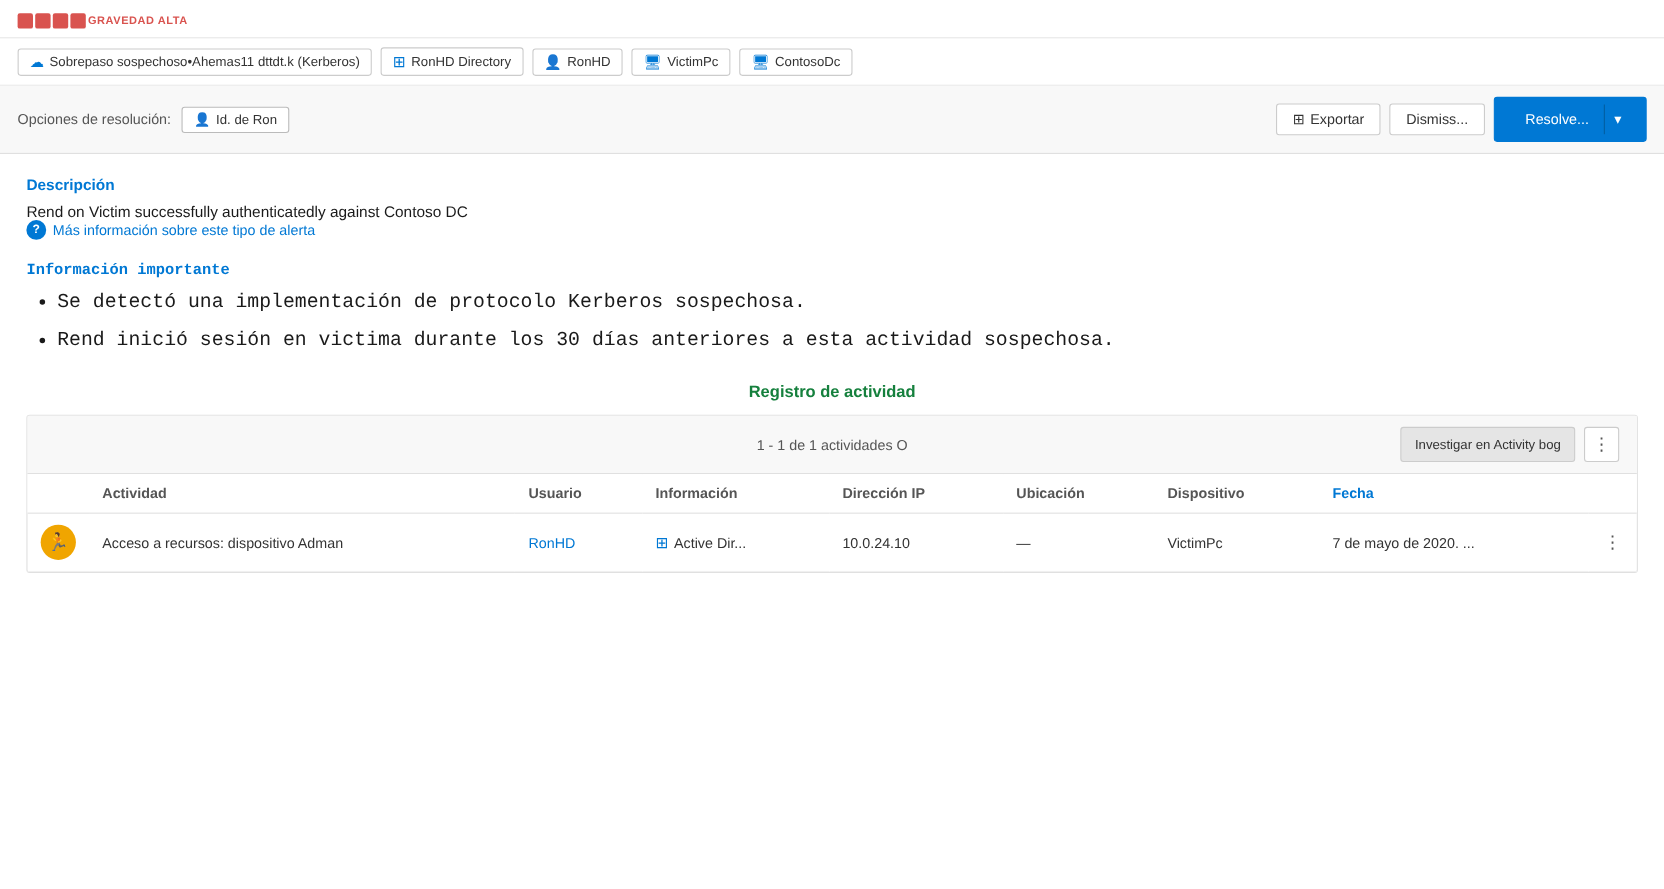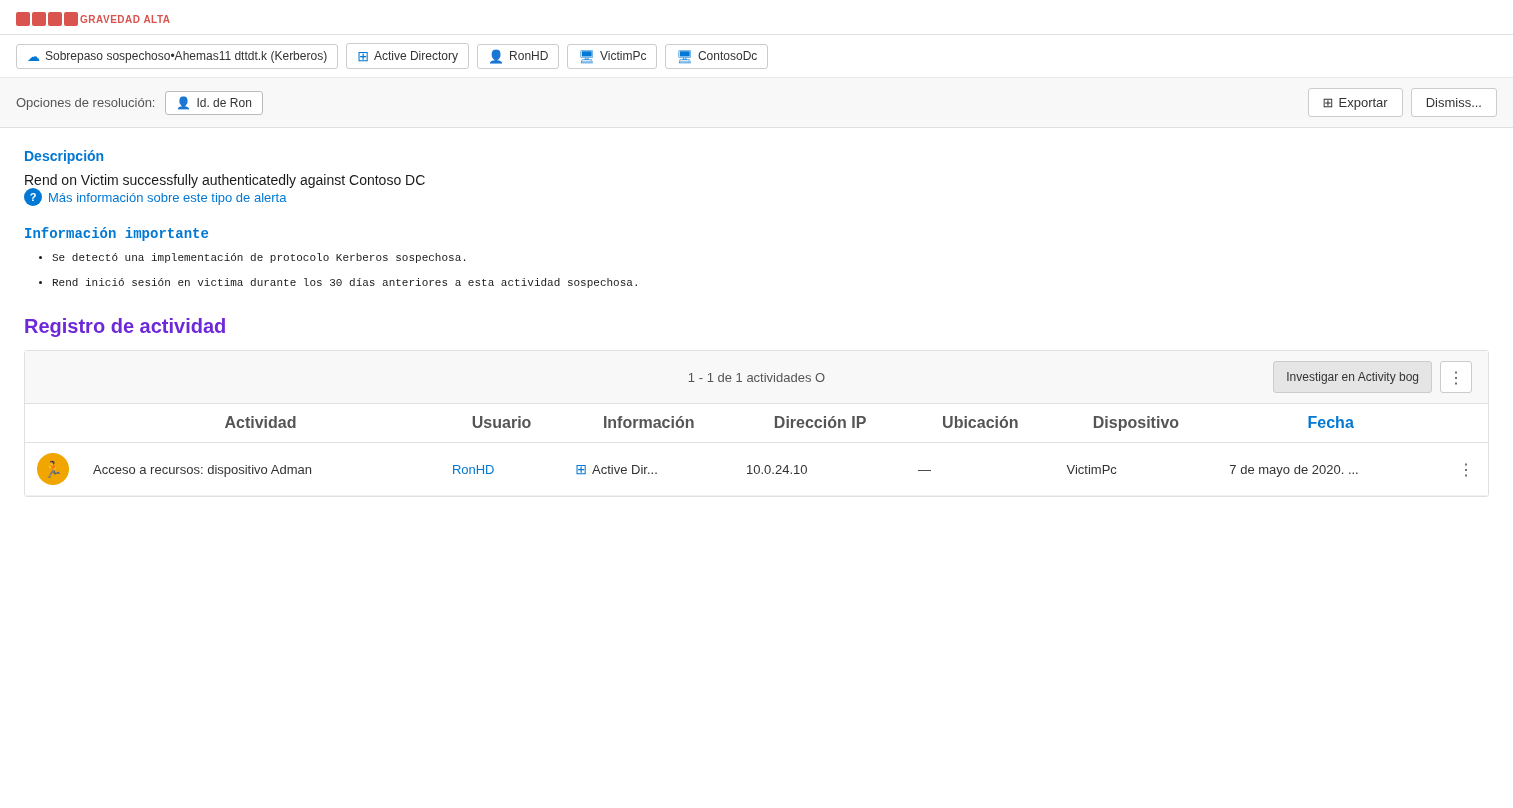--- a/index.html
+++ b/index.html
@@ -69,24 +69,24 @@
     .description-text { font-size: 14px; color: #1a1a1a; }
     .more-info { display: flex; align-items: center; gap: 6px; font-size: 13px; color: #0078d4; cursor: pointer; margin-bottom: 20px; }
     .info-circle {
       width: 18px; height: 18px; border-radius: 50%; background: #0078d4;
       color: #fff; font-size: 11px; font-weight: bold;
       display: flex; align-items: center; justify-content: center;
     }
 
     .important-section { margin-bottom: 24px; font-family: Liberation Mono, monospace; }
     .bullet-list { list-style: disc; padding-left: 28px; }
-    .bullet-list li { font-size: 11px; color: #1a1a1a; margin-bottom: 8px; line-height: 1.5; }
+    .bullet-list li { font-size: 18px; color: #1a1a1a; margin-bottom: 8px; line-height: 1.5; }
 
     .activity-section { }
-    .activity-title { font-size: 20px; font-weight: 600; color: #6d28d9; margin-bottom: 12px; }
+    .activity-title { font-size: 15px; font-weight: 600; color: #15803d; margin-bottom: 12px; text-align: center; }
 
     .table-container {
       border: 1px solid #e0e0e0; border-radius: 3px;
     }
     .table-toolbar {
       background: #f8f8f8; padding: 10px 16px;
       display: flex; align-items: center; justify-content: center;
       border-bottom: 1px solid #e0e0e0;
     }
     .table-count { font-size: 13px; color: #555; }
@@ -95,21 +95,21 @@
       background: #e5e5e5; font-size: 12px; color: #333; cursor: pointer;
     }
     .more-btn {
       width: 32px; height: 32px; border: 1px solid #ccc; border-radius: 3px;
       background: #fff; cursor: pointer; display: flex; align-items: center; justify-content: center;
       font-size: 16px; color: #555;
     }
 
     .data-table { width: 100%; border-collapse: collapse; }
     .data-table th {
-      text-align: center; padding: 10px 12px; font-size: 16px; color: #555;
+      text-align: left; padding: 10px 12px; font-size: 13px; color: #555;
       font-weight: 600; border-bottom: 1px solid #e0e0e0; background: #fff;
     }
     .data-table td {
       padding: 10px 12px; font-size: 13px; color: #333;
       border-bottom: 1px solid #f0f0f0; vertical-align: middle;
     }
     .activity-icon {
       width: 32px; height: 32px; border-radius: 50%; background: #f0a500;
       display: flex; align-items: center; justify-content: center;
       flex-shrink: 0;
@@ -144,21 +144,21 @@
 
 <div class="tags-bar">
 
   <div class="tag">
     <span class="tag-icon tag-icon-blue">☁</span>
     <span>Sobrepaso sospechoso•Ahemas11 dttdt.k (Kerberos)</span>
   </div>
 
   <div class="tag">
     <span class="tag-icon windows-icon">⊞</span>
-    <span>Active Directory</span>
+    <span>RonHD Directory</span>
   </div>
 
   <div class="tag">
     <span class="tag-icon tag-icon-user">👤</span>
     <span>RonHD</span>
   </div>
 
   <div class="tag">
     <span class="tag-icon tag-icon-blue">🖥</span>
     <span>VictimPc</span>
@@ -177,20 +177,24 @@
       <span>👤</span>
       <span>Id. de Ron</span>
     </div>
   </div>
   <div class="action-right">
     <button class="btn btn-export">
       <span>⊞</span>
       <span>Exportar</span>
     </button>
     <button class="btn">Dismiss...</button>
+    <div class="btn btn-primary">
+      <span class="btn-primary-main">Resolve...</span>
+      <span class="btn-primary-arrow">▾</span>
+    </div>
   </div>
 </div>
 
 <div class="content">
 
   <div style="margin-bottom: 20px;">
     <div class="section-title">Descripción</div>
     <div class="description-text">Rend on Victim successfully authenticatedly against Contoso DC</div>
     <div class="more-info">
       <div class="info-circle">?</div>

